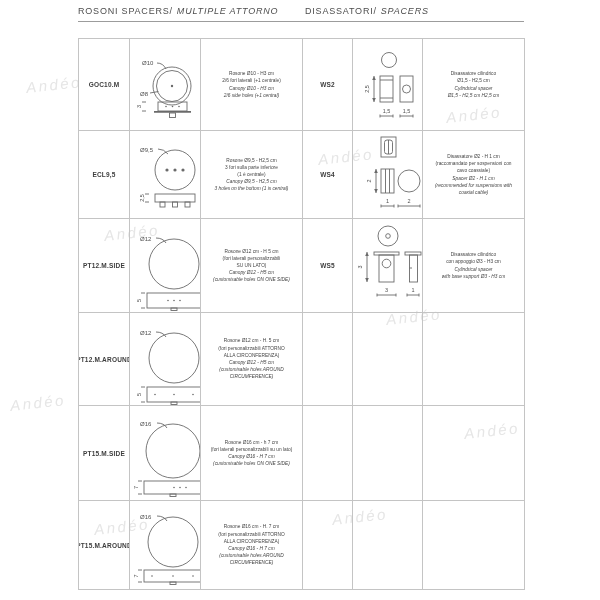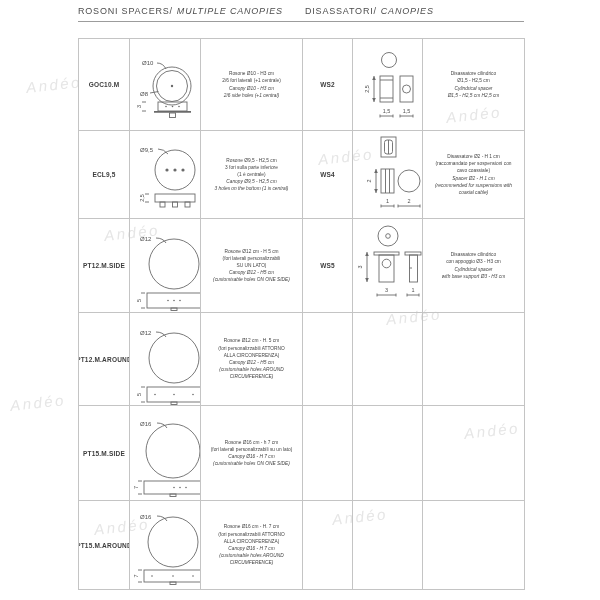--- a/index.html
+++ b/index.html
@@ -42,24 +42,24 @@
 <span class="wm" style="left:446px;top:106px">Andéo</span>
 <span class="wm" style="left:318px;top:148px">Andéo</span>
 <span class="wm" style="left:104px;top:224px">Andéo</span>
 <span class="wm" style="left:386px;top:308px">Andéo</span>
 <span class="wm" style="left:10px;top:394px">Andéo</span>
 <span class="wm" style="left:464px;top:422px">Andéo</span>
 <span class="wm" style="left:332px;top:508px">Andéo</span>
 <span class="wm" style="left:94px;top:518px">Andéo</span>
 
 <div class="hdr" style="left:78px">
-  <span>ROSONI  SPACERS/</span><span class="it">MULTIPLE CANOPIES</span>
+  <span>ROSONI  SPACERS/</span><span class="it">MULTIPLE ATTORNO</span>
 </div>
 <div class="hdr" style="left:305px">
-  <span>DISASSATORI/</span><span class="it">CANOPIES</span>
+  <span>DISASSATORI/</span><span class="it">SPACERS</span>
 </div>
 <div class="rule"></div>
 
 <div class="tbl">
 
   <div class="cell">
       <span class="code">GOC10.M</span>
     </div>
   <div class="cell">
     <svg width="70" height="90" viewBox="0 0 70 90">

